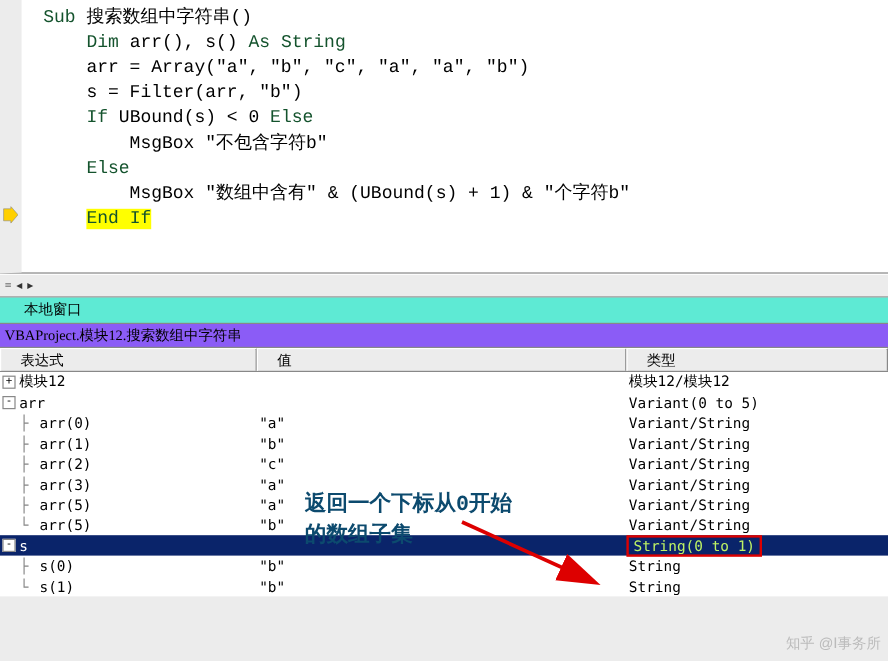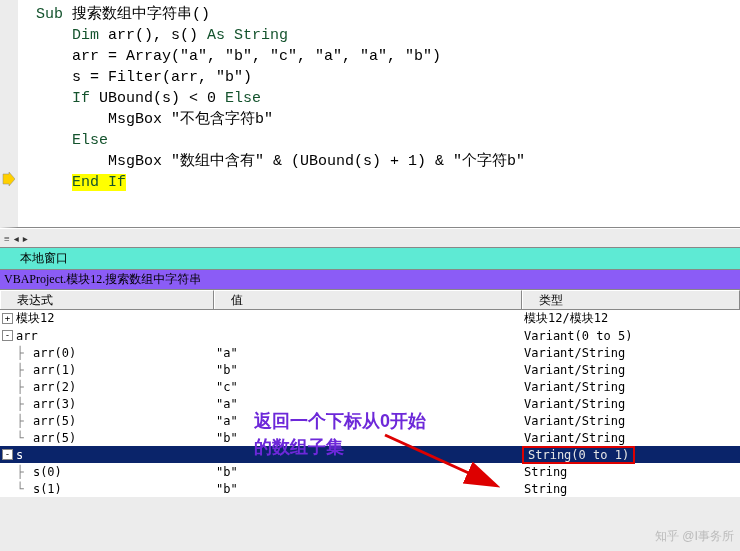--- a/index.html
+++ b/index.html
@@ -19,23 +19,23 @@
 .col-expr{width:214px}
 .col-val{width:308px}
 .col-type{flex:1}
 .grid-body{background:#fff;font-size:12px;font-family:"SimSun",monospace}
 .grid-row{display:flex;height:17px;align-items:center}
 .grid-row>div{padding:0 2px;white-space:pre}
 .grid-row .col-expr{display:flex;align-items:center}
 .tree-icon{display:inline-block;width:11px;height:11px;border:1px solid #888;font-size:9px;line-height:9px;text-align:center;margin-right:3px;background:#fff;color:#000;flex-shrink:0}
 .tree-line{display:inline-block;font-family:monospace;color:#888;margin-right:2px}
 .selected{background:#0a246a;color:#fff}
-.selected .col-type{color:#e5e5e5}
+.selected .col-type{color:#bef264}
 .type-box{border:2px solid #d00;display:inline-block;padding:0 4px;margin-left:-2px}
-.annotation{position:absolute;color:#6d28d9;font-family:Liberation Sans, sans-serif;font-weight:bold;font-size:18px;line-height:26px;z-index:10}
+.annotation{position:absolute;color:#0c4a6e;font-family:Liberation Mono, monospace;font-weight:bold;font-size:18px;line-height:26px;z-index:10}
 .arrow-svg{position:absolute;z-index:9;pointer-events:none}
 .watermark{position:absolute;right:6px;bottom:6px;color:#bbb;font-size:12px;font-family:Liberation Sans, sans-serif}
 </style>
 </head>
 <body>
 
 <div class="code-pane">
   <div class="arrow-marker">
     <svg viewBox="0 0 14 14">
         <polygon points="2,2 2,12 8,12 8,14 14,7 8,0 8,2" fill="#ffd000" stroke="#888" stroke-width="0.5"></polygon>

